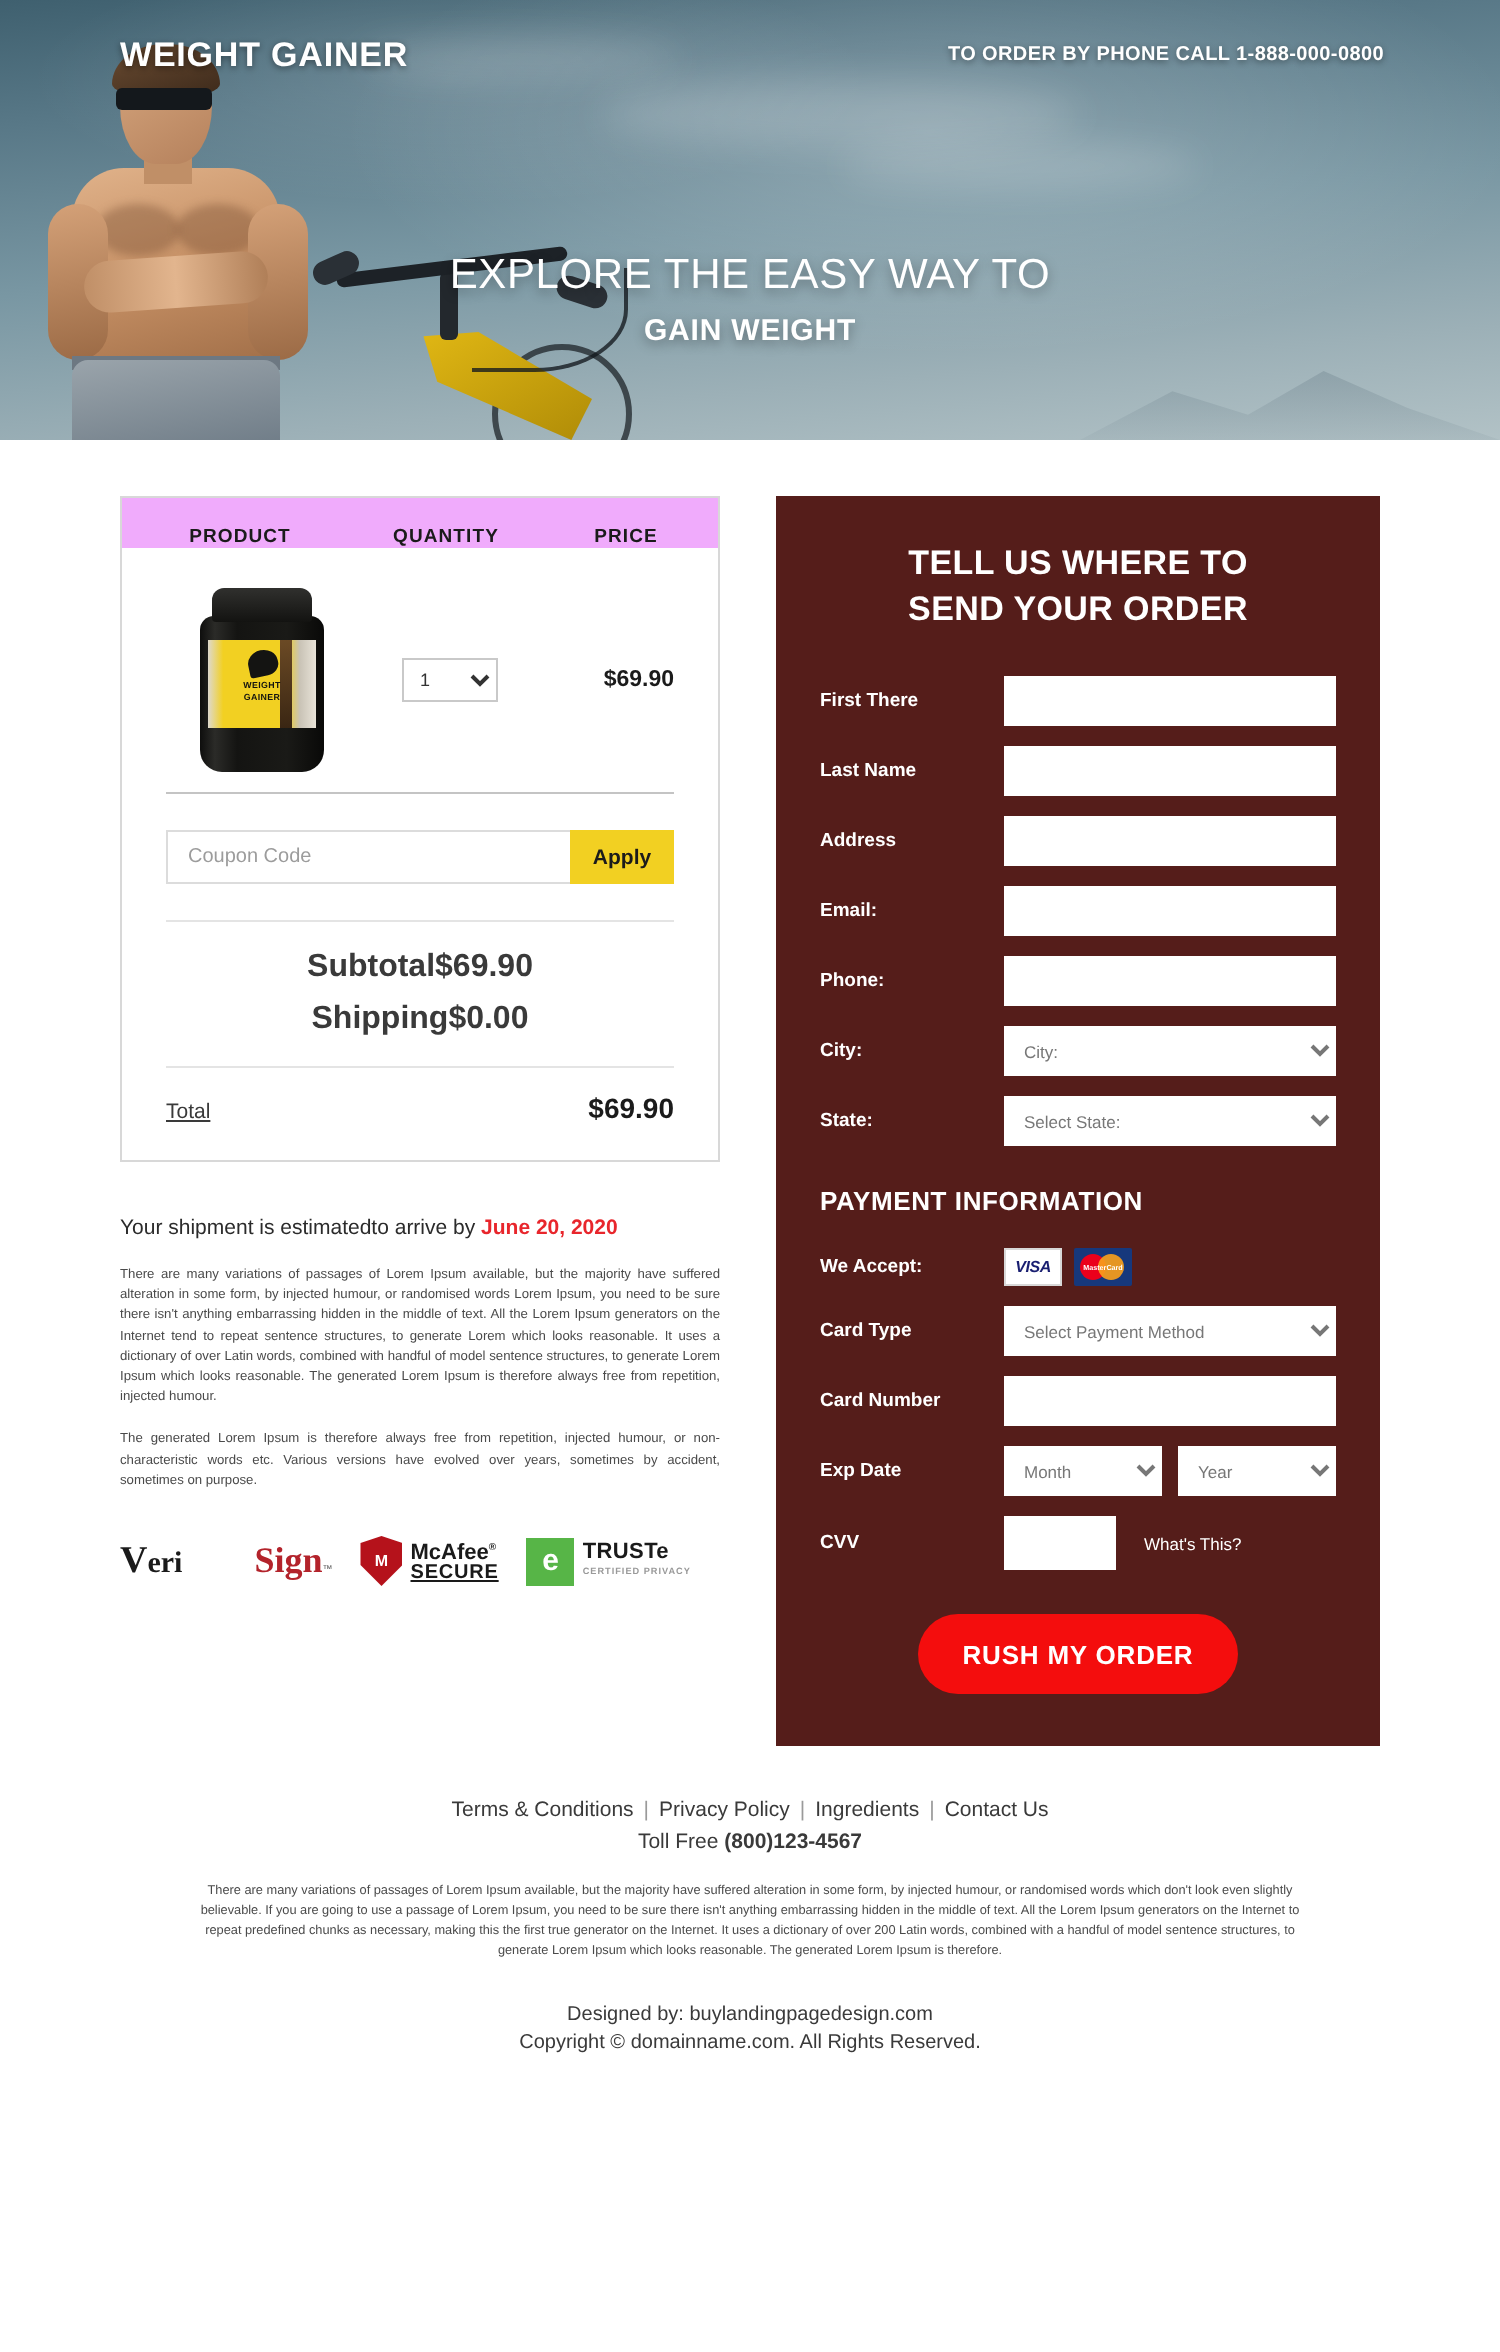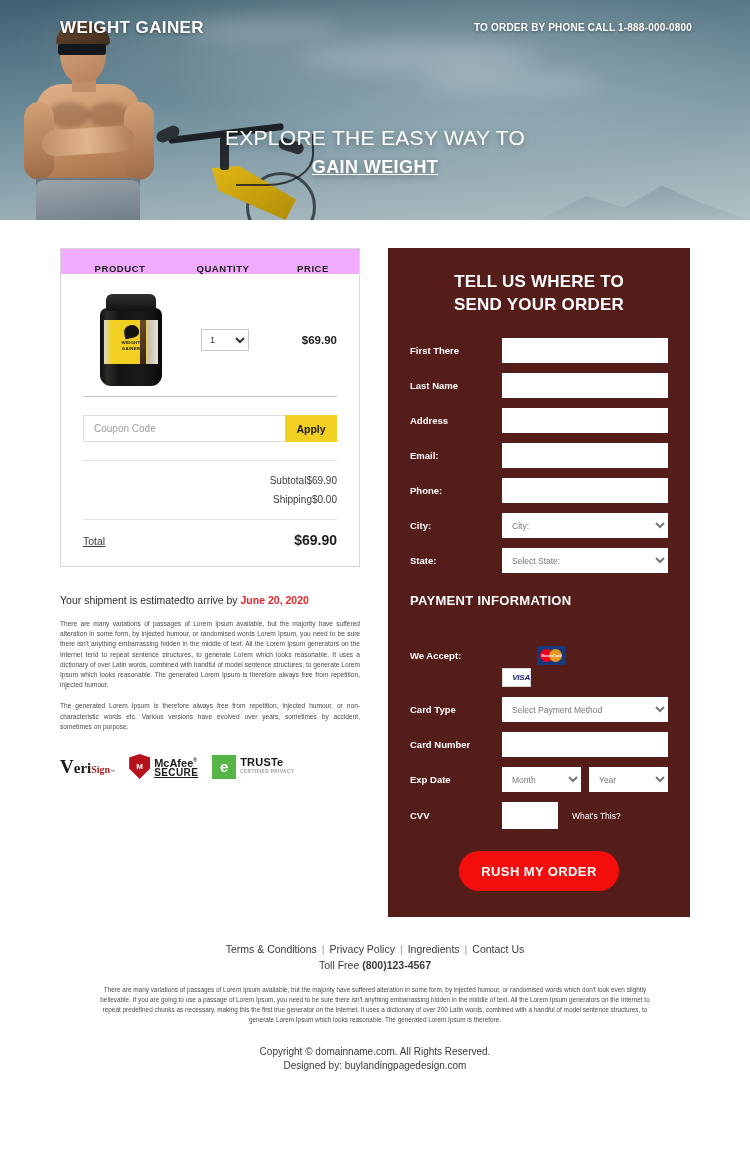--- a/index.html
+++ b/index.html
@@ -142,22 +142,22 @@
   .hero-phone b { font-weight: 800; font-size: 10px; }
   .hero-head {
     position: absolute; left: 0; right: 0; top: 126px;
     text-align: center; z-index: 5;
   }
   .hero-head .l1 {
     display: block; color: #fff; font-size: 21px; font-weight: 400; letter-spacing: 0.3px;
     text-shadow: 0 2px 6px rgba(0,0,0,0.35);
   }
   .hero-head .l2 {
-    display: block; color: #fff; font-size: 18px; font-weight: 800; letter-spacing: 0.4px;
-    margin-top: 7px; text-shadow: 0 2px 6px rgba(0,0,0,0.35); text-decoration: underline;
+    display: block; color: #fff; font-size: 15px; font-weight: 800; letter-spacing: 0.4px;
+    margin-top: 7px; text-shadow: 0 2px 6px rgba(0,0,0,0.35);
   }
 
   
   .main { position: relative; width: 750px; padding: 28px 0 0 0; }
   .cols { display: flex; gap: 28px; padding: 0 60px; align-items: flex-start; }
   .left-col { width: 300px; }
   .right-col { width: 302px; }
 
   
   .order-box { border: 1px solid #d8d8d8; background: #fff; }
@@ -223,43 +223,43 @@
     font-family: "Liberation Sans", sans-serif;
   }
   .coupon-input::placeholder { color: #9c9c9c; }
   .apply-btn {
     width: 52px; background: #F2D022; border: none; cursor: pointer;
     font-size: 10.5px; font-weight: 700; color: #1b1b1b;
     font-family: "Liberation Sans", sans-serif;
   }
 
   .sum-row {
-    display: flex; justify-content: flex-end;
-    font-size: 10px; color: #3a3a3a; margin-bottom: 8px;
+    display: flex; justify-content: center;
+    font-size: 16px; color: #3a3a3a; margin-bottom: 8px; font-weight: bold;
   }
   .total-row { display: flex; justify-content: space-between; align-items: baseline; }
   .total-row .lbl { font-size: 10.5px; color: #3a3a3a; text-decoration: underline; }
   .total-row .val { font-size: 14px; font-weight: 800; color: #1b1b1b; }
 
   
   .ship-note {
     margin-top: 27px; font-size: 10.5px; color: #2b2b2b;
   }
   .ship-note .date { color: #e8262c; font-weight: 700; }
   .body-copy {
     margin-top: 13px; font-size: 6.6px; line-height: 10.2px; color: #4a4a4a;
     text-align: justify;
   }
   .body-copy.second { margin-top: 11px; }
 
   .badges { display: flex; align-items: center; gap: 14px; margin-top: 22px; }
   .badge-verisign { display: flex; align-items: baseline; font-size: 14px; }
   .vs-v { color: #1a1a1a; font-weight: 700; font-family: "Liberation Serif", serif; font-size: 19px; line-height: 1; }
   .vs-eri { color: #1a1a1a; font-weight: 700; font-family: "Liberation Serif", serif; font-size: 15px; }
-  .vs-sign { color: #b3232b; font-weight: 700; font-family: "Liberation Serif", serif; font-size: 10px; }
+  .vs-sign { color: #b3232b; font-weight: 700; font-family: "Liberation Serif", serif; font-size: 18px; margin-left: 36px; }
   .vs-tm { font-size: 5px; color: #555; }
   .badge-mcafee { display: flex; align-items: center; gap: 4px; }
   .mc-shield {
     width: 21px; height: 25px; background: #b5121b;
     clip-path: polygon(50% 0%, 100% 14%, 100% 58%, 50% 100%, 0% 58%, 0% 14%);
     position: relative; display: flex; align-items: center; justify-content: center;
   }
   .mc-shield i {
     font-style: normal; color: #fff; font-size: 8px; font-weight: 800;
   }
@@ -301,21 +301,21 @@
     font-size: 8.5px; color: #777; padding: 0 6px;
     font-family: "Liberation Sans", sans-serif;
   }
   .pay-title {
     color: #fff; font-size: 13px; font-weight: 800; letter-spacing: 0.3px;
     margin: 20px 0 16px 0;
   }
   .cards { display: flex; gap: 6px; align-items: center; }
   .card-visa {
     width: 29px; height: 19px; background: #fff; border: 1px solid #d8d8d8;
-    display: flex; align-items: center; justify-content: flex-end; margin-top: 44px;
+    display: flex; align-items: center; justify-content: center;
   }
   .card-visa i {
     font-style: italic; font-weight: 800; font-size: 8px; color: #1a1f71;
     letter-spacing: -0.2px;
   }
   .card-mc {
     width: 29px; height: 19px; background: #16387c; border-radius: 1px;
     position: relative; overflow: hidden;
     display: flex; align-items: center; justify-content: center;
   }
@@ -593,18 +593,18 @@
 
     <div class="footer">
       <div class="f-links">
         <a href="#">Terms &amp; Conditions</a><span class="sep">|</span><a href="#">Privacy Policy</a><span class="sep">|</span><a href="#">Ingredients</a><span class="sep">|</span><a href="#">Contact Us</a>
       </div>
       <div class="f-toll">
         <span>Toll Free </span><b>(800)123-4567</b>
       </div>
       <p class="f-copy">There are many variations of passages of Lorem Ipsum available, but the majority have suffered alteration in some form, by injected humour, or randomised words which don't look even slightly believable. If you are going to use a passage of Lorem Ipsum, you need to be sure there isn't anything embarrassing hidden in the middle of text. All the Lorem Ipsum generators on the Internet to repeat predefined chunks as necessary, making this the first true generator on the Internet. It uses a dictionary of over 200 Latin words, combined with a handful of model sentence structures, to generate Lorem Ipsum which looks reasonable. The generated Lorem Ipsum is therefore.</p>
       <div class="f-rights">
+        <div>Designed by: buylandingpagedesign.com</div>
         <div>Copyright © domainname.com. All Rights Reserved.</div>
-        <div>Designed by: buylandingpagedesign.com</div>
       </div>
     </div>
   </div>
 </div>
 
 </body></html>

